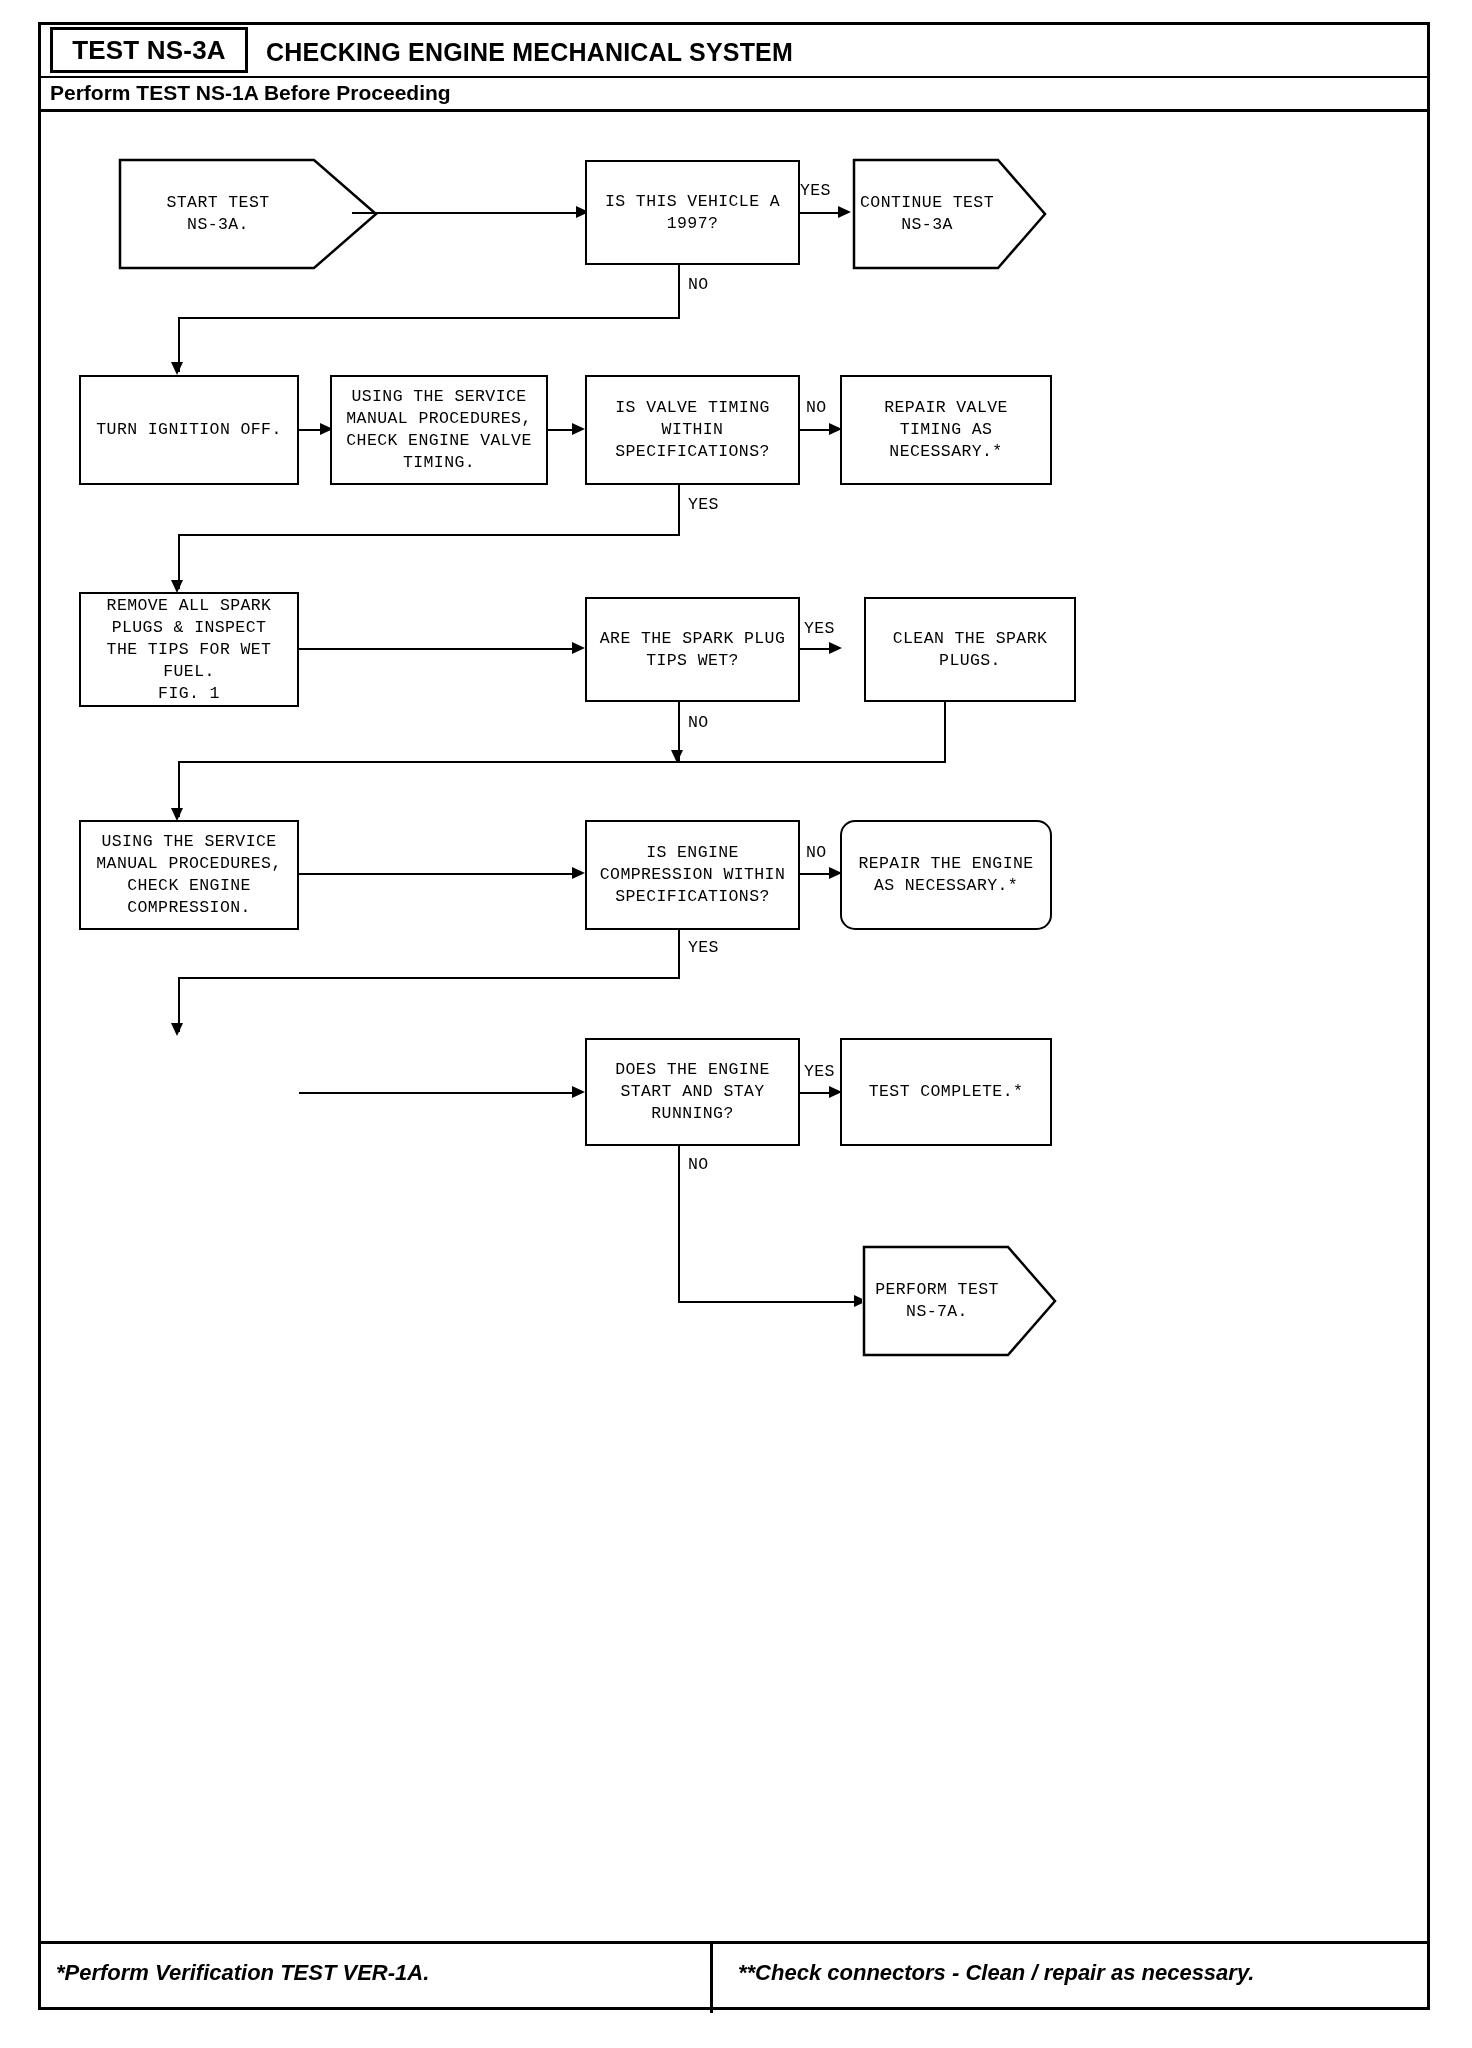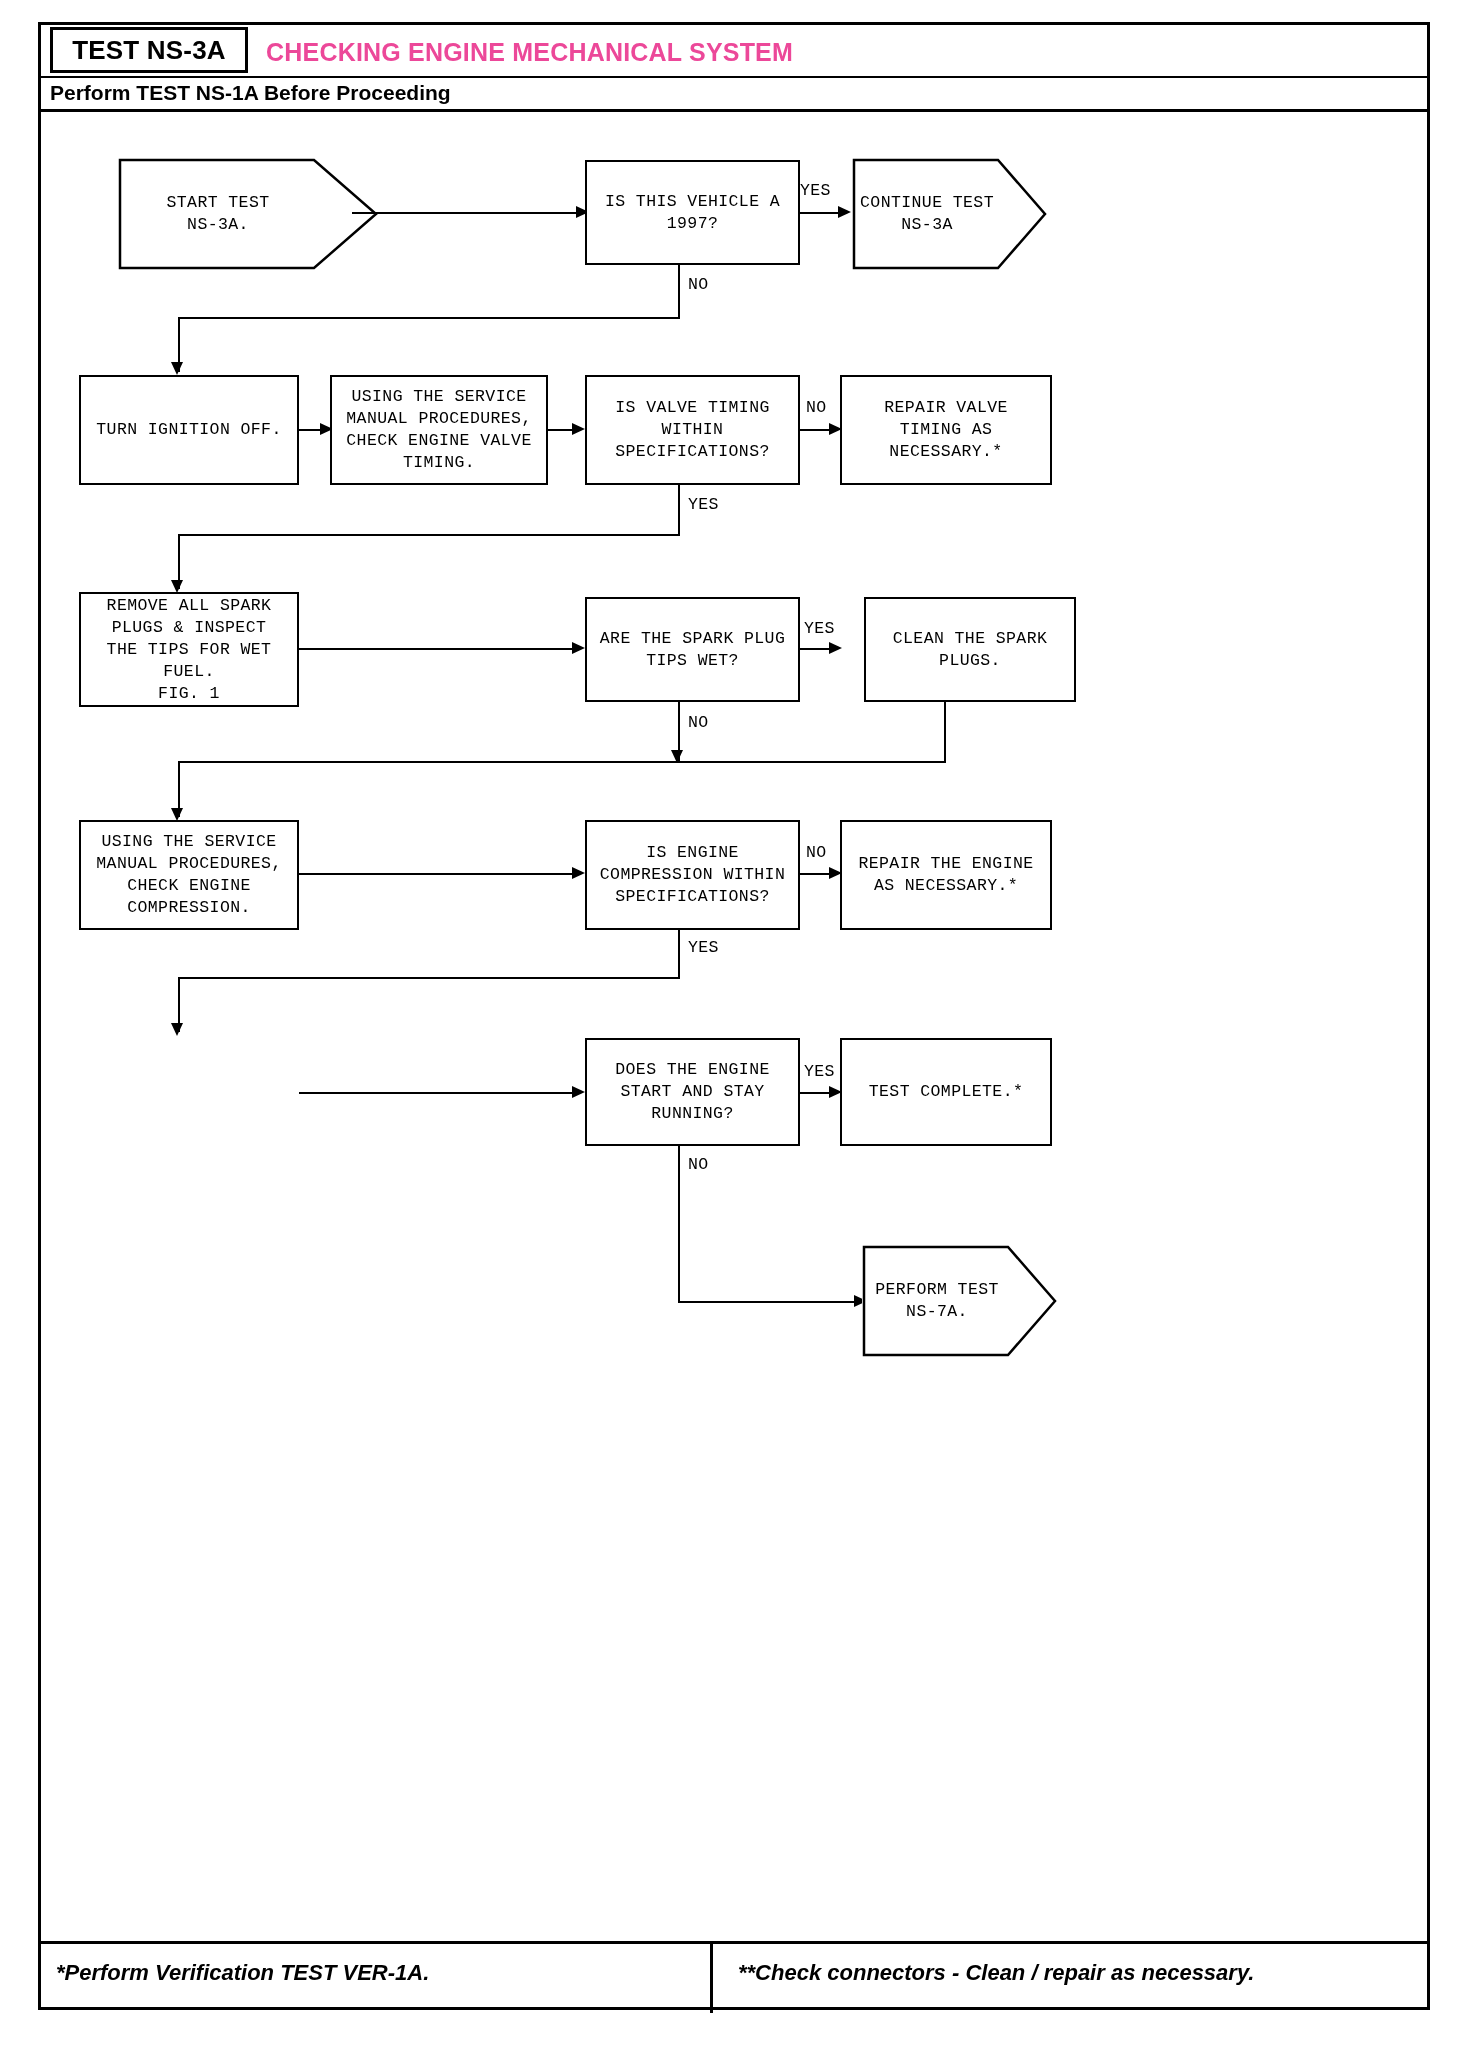--- a/index.html
+++ b/index.html
@@ -57,21 +57,21 @@
     letter-spacing: 0.2px;
     color: #000;
     white-space: nowrap;
   }
   .header-title {
     position: absolute;
     left: 228px;
     top: 16px;
     font-size: 25px;
     font-weight: bold;
-    color: #ec4899;
+    color: #000000;
     letter-spacing: 0.2px;
     white-space: nowrap;
   }
   .subheader-band {
     position: absolute;
     left: 38px;
     top: 78px;
     width: 1392px;
     height: 34px;
     box-sizing: border-box;
@@ -351,21 +351,21 @@
   <div class="node" style="left:585px; top:820px; width:215px; height:110px;">
     <span class="label">IS ENGINE
 COMPRESSION WITHIN
 SPECIFICATIONS?</span>
   </div>
 
   <div class="branch-label" style="left:806px; top:843px;">NO</div>
   <div class="hline" style="left:800px; top:873px; width:36px;"></div>
   <div class="arrowhead-r" style="left:829px; top:867px;"></div>
 
-  <div class="node" style="left:840px; top:820px; width:212px; height:110px;">
+  <div class="node" style="left:840px; top:820px; width:212px; height:110px;border-radius:15px;">
     <span class="label">REPAIR THE ENGINE
 AS NECESSARY.*</span>
   </div>
 
   <div class="branch-label" style="left:688px; top:938px;">YES</div>
   <div class="vline" style="left:678px; top:930px; height:48px;"></div>
   <div class="hline" style="left:178px; top:977px; width:502px;"></div>
   <div class="vline" style="left:178px; top:977px; height:55px;"></div>
   <div class="arrowhead-d" style="left:171px; top:1023px;"></div>
 

